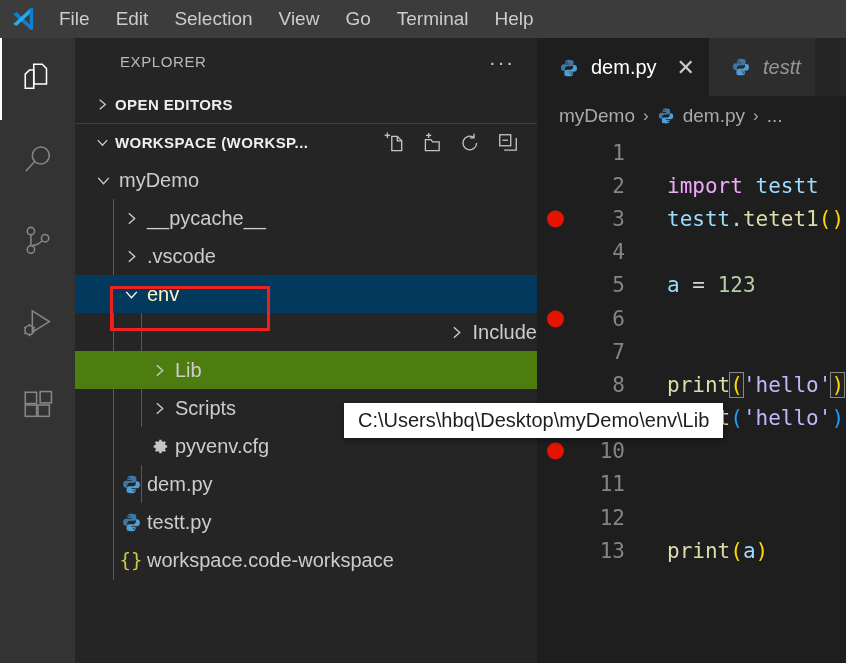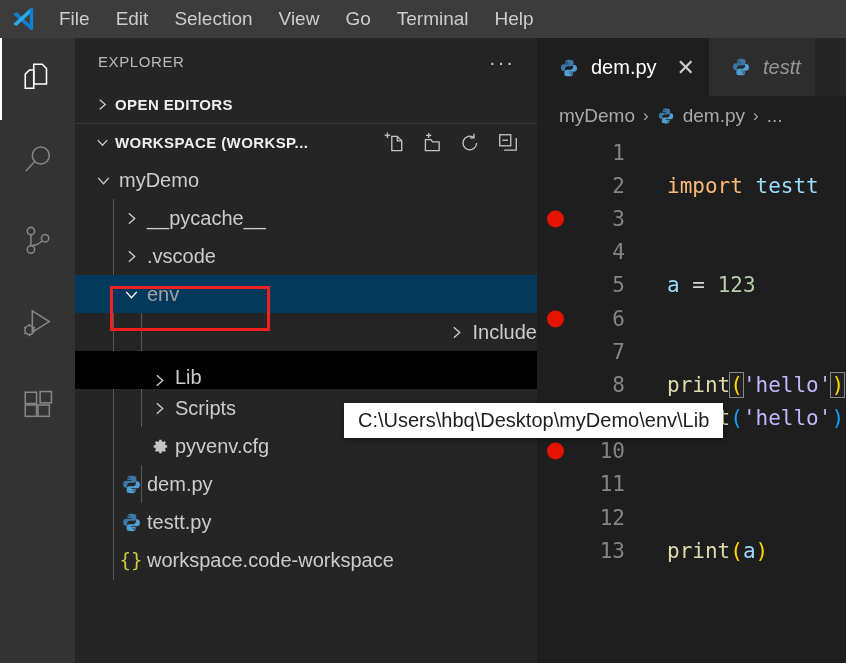--- a/index.html
+++ b/index.html
@@ -73,21 +73,21 @@
     left: 75px; top: 38px;
     width: 462px; height: 625px;
     background: #252526;
     overflow: hidden;
   }
   .sidebar-title {
     height: 47px;
     display: flex;
     align-items: center;
     justify-content: space-between;
-    padding: 0 22px 0 23px;
+    padding: 0 22px 0 45px;
     box-sizing: border-box;
   }
   .sidebar-title-label {
     color: #bbbbbb;
     font-size: 15px;
     letter-spacing: 0.6px;
   }
   .more-dots {
     color: #cccccc;
     font-size: 20px;
@@ -133,22 +133,22 @@
   .tree-row {
     position: relative;
     height: 38px;
     display: flex;
     align-items: center;
     cursor: pointer;
     color: #cccccc;
     font-size: 20px;
     white-space: nowrap;
   }
-  .tree-row.hover { background: #000000; align-items: flex-end; }
-  .tree-row.selected { background: #04395e; color: #a3a3a3; }
+  .tree-row.hover { background: #4d7c0f; }
+  .tree-row.selected { background: #04395e; color: #fef9c3; }
   .tree-row .twisty {
     width: 28px;
     flex: none;
     display: flex;
     align-items: center;
     justify-content: center;
     color: #cccccc;
   }
   .tree-row.selected .twisty { color: #ffffff; }
   .tree-row .ficon {
@@ -259,21 +259,21 @@
     width: 40px;
     flex: none;
     text-align: right;
     color: #858585;
     padding-right: 14px;
     box-sizing: content-box;
   }
   .code-text { padding-left: 28px; }
 
   
-  .t-kw  { color: #fdba74; margin-top: 8px; }
+  .t-kw  { color: #f0abfc; margin-top: 8px; }
   .t-id  { color: #9cdcfe; }
   .t-fn  { color: #dcdcaa; }
   .t-num { color: #b5cea8; }
   .t-str { color: #c4b5fd; }
   .t-op  { color: #d4d4d4; }
   .bracket-match {
     outline: 1px solid #888888;
     background: rgba(255,255,255,0.02);
   }
   .t-br1 { color: #ffd700; }
@@ -583,20 +583,21 @@
 
       <div class="code-line">
         <span class="gutter"></span>
         <span class="lnum">2</span>
         <span class="code-text"><span class="t-kw">import</span> <span class="t-id">testt</span></span>
       </div>
 
       <div class="code-line">
         <span class="gutter"><span class="bp"></span></span>
         <span class="lnum">3</span>
+        <span class="code-text"><span class="t-id">testt</span><span class="t-op">.</span><span class="t-fn">tetet1</span><span class="t-br1">(</span><span class="t-br1">)</span></span>
       </div>
 
       <div class="code-line">
         <span class="gutter"></span>
         <span class="lnum">4</span>
         <span class="code-text"></span>
       </div>
 
       <div class="code-line">
         <span class="gutter"></span>

